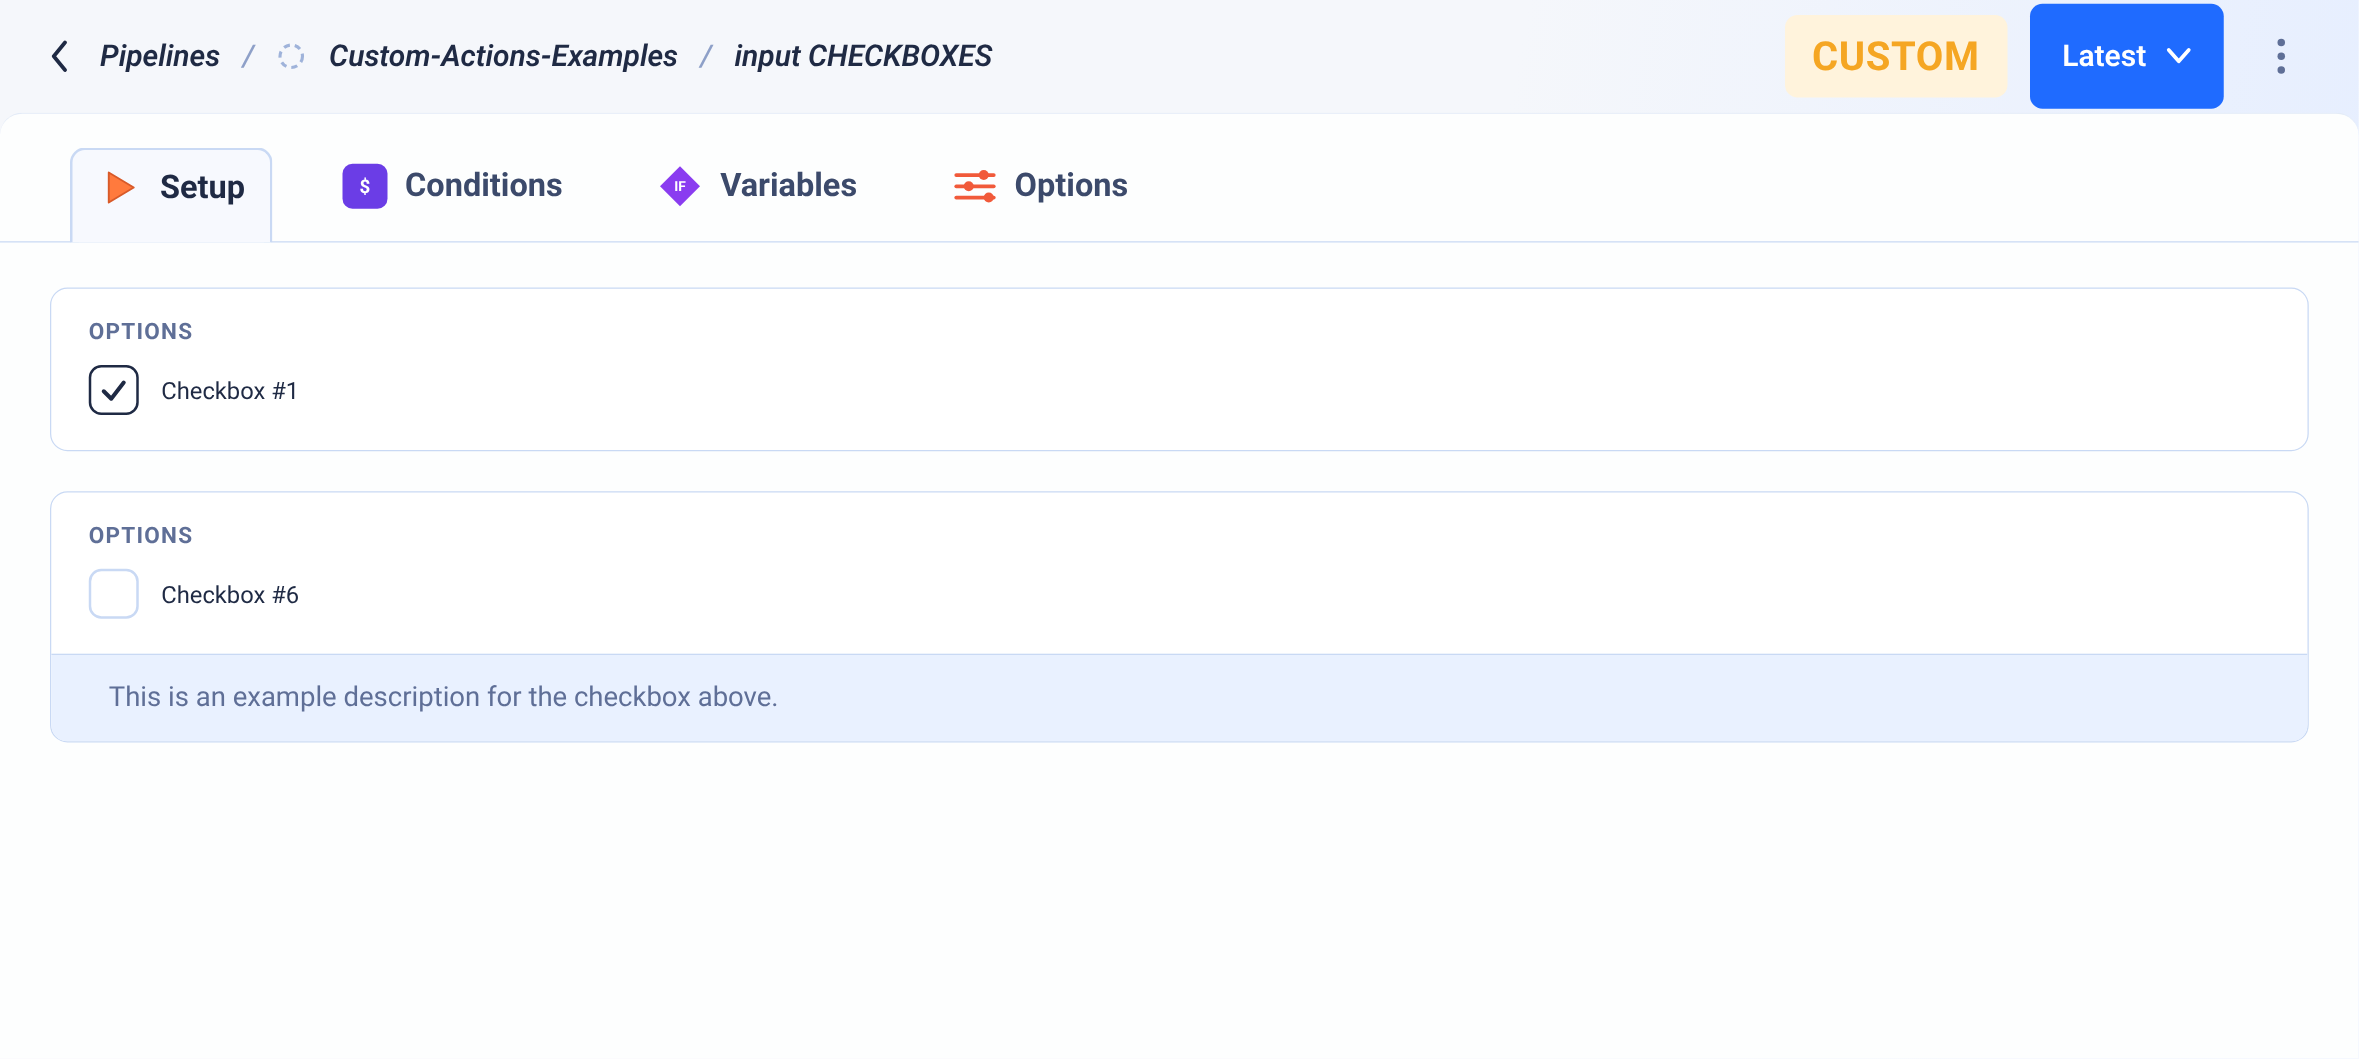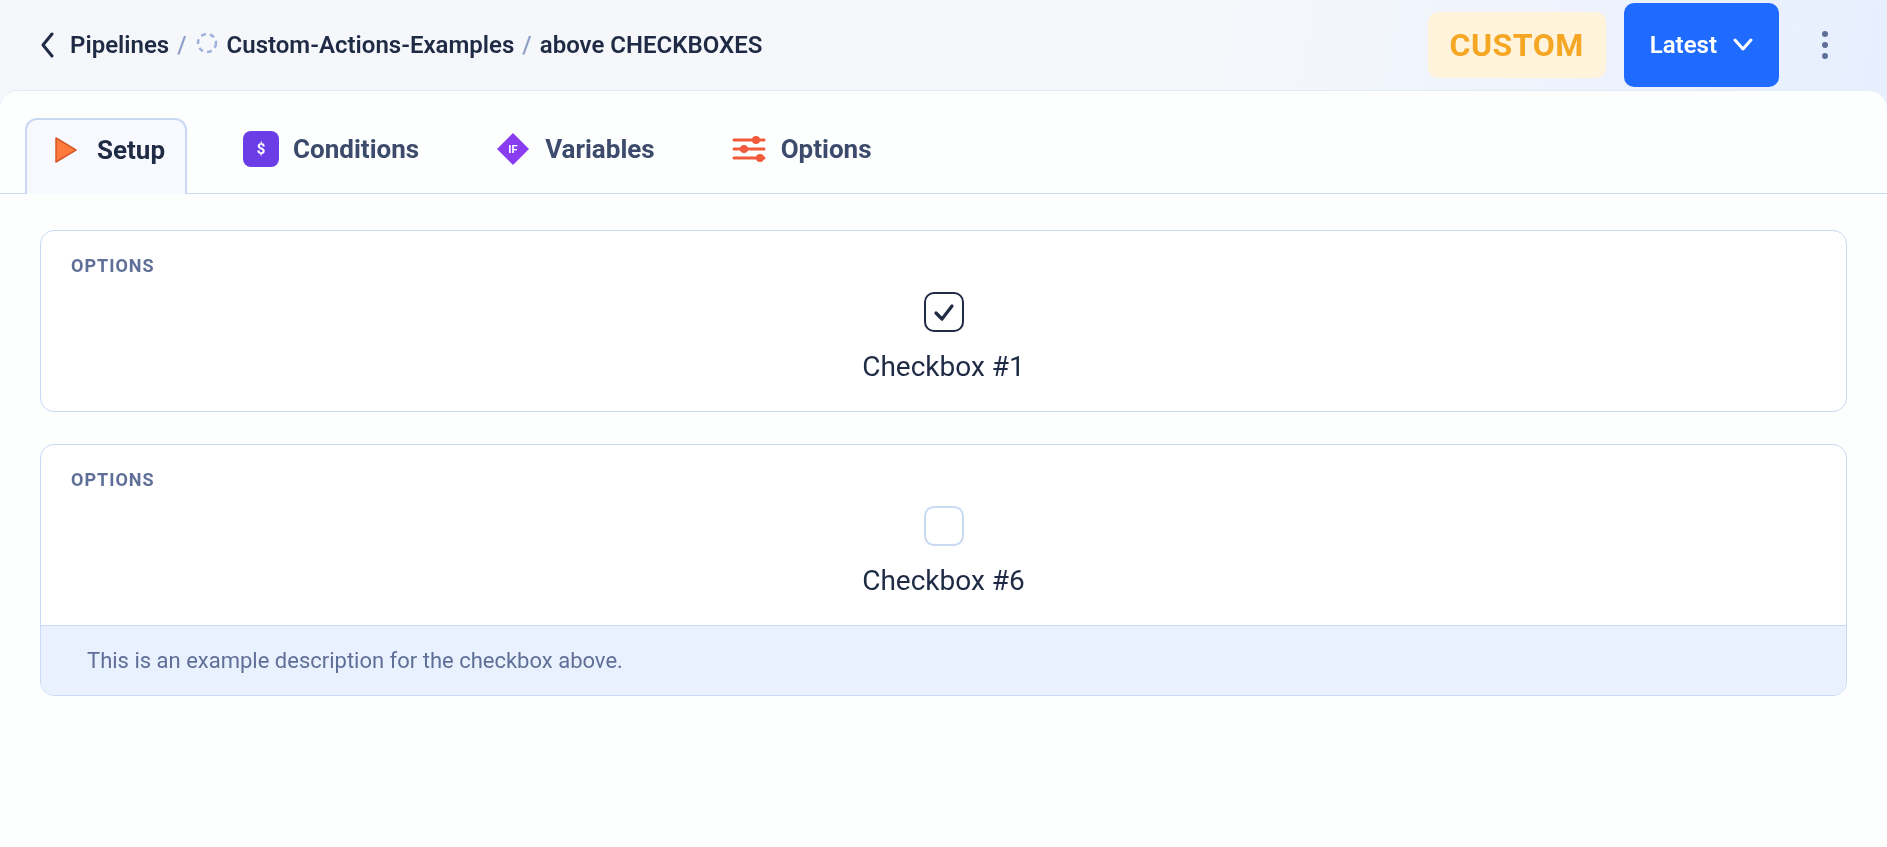--- a/index.html
+++ b/index.html
@@ -28,21 +28,21 @@
   }
 
   
   .topbar{
     display:flex;
     align-items:center;
     justify-content:space-between;
     height:90px;
     padding:0 34px;
   }
-  .bc{display:flex;gap:8px;font-size:24px;font-weight:600;color:var(--ink);}
+  .bc{display:flex;align-items:center;gap:18px;font-size:24px;font-weight:600;color:var(--ink);font-style:italic;}
   .bc .sep{color:#8ea0c8;font-weight:500;}
   .bc-link{color:var(--ink);text-decoration:none;}
   .bc-current{color:var(--ink);}
   .back-btn{width:28px;height:28px;display:flex;align-items:center;justify-content:center;cursor:pointer;}
   .ring-icon{width:24px;height:24px;display:inline-flex;align-items:center;justify-content:center;}
   .right-controls{display:flex;align-items:center;gap:18px;}
   .badge-custom{
     background:var(--orange-bg);
     color:var(--orange);
     font-weight:700;
@@ -63,21 +63,21 @@
   .sheet{
     background:#fdfefe;
     border-top:1px solid #e3ebf7;
     min-height:calc(100% - 90px);
     border-radius:18px 18px 0 0;
   }
 
   
   .tabs{
     display:flex;align-items:center;gap:36px;
-    padding:26px 40px 0 25px;
+    padding:26px 40px 0 56px;
     border-bottom:1px solid var(--line);
   }
   .tab{
     display:flex;align-items:center;gap:14px;
     padding:14px 20px 26px 20px;
     font-size:26px;font-weight:700;color:var(--ink-soft);
     cursor:pointer;border-radius:12px 12px 0 0;
   }
   .tab.active{
     border:2px solid var(--line);
@@ -92,21 +92,21 @@
   
   .panel-wrap{padding:36px 40px;display:flex;flex-direction:column;gap:32px;}
   .panel{
     border:1px solid var(--line);
     border-radius:14px;
     background:var(--panel);
     overflow:hidden;
   }
   .panel-inner{padding:24px 30px 28px 30px;}
   .panel-title{font-size:18px;font-weight:700;letter-spacing:1px;color:var(--muted);margin-bottom:16px;}
-  .cbx-row{display:flex;align-items:center;gap:18px;font-size:28px;color:var(--ink);flex-direction:column;}
+  .cbx-row{display:flex;align-items:center;gap:18px;font-size:19px;color:var(--ink);}
   .cbx{
     width:40px;height:40px;border-radius:10px;border:2px solid var(--ink);
     display:flex;align-items:center;justify-content:center;background:#fff;cursor:pointer;
   }
   .cbx.unchecked{border:2px solid var(--line);}
   .panel-desc{
     background:var(--blue-bg);
     border-top:1px solid var(--line);
     padding:22px 46px;
     font-size:22px;color:var(--muted);
@@ -124,21 +124,21 @@
     </span>
     <a class="bc-link">Pipelines</a>
     <span class="sep">/</span>
     <span class="ring-icon">
       <svg width="24" height="24" viewBox="0 0 24 24">
         <circle cx="12" cy="12" r="9" fill="none" stroke="#9fb3da" stroke-width="2.5" stroke-dasharray="5 4"></circle>
       </svg>
     </span>
     <a class="bc-link">Custom-Actions-Examples</a>
     <span class="sep">/</span>
-    <span class="bc-current">above CHECKBOXES</span>
+    <span class="bc-current">input CHECKBOXES</span>
   </div>
 
   <div class="right-controls">
     <div class="badge-custom">CUSTOM</div>
     <div class="btn-latest">
       <span>Latest</span>
       <svg width="20" height="14" viewBox="0 0 20 14">
         <path d="M2 2 L10 11 L18 2" stroke="#ffffff" stroke-width="3" fill="none" stroke-linecap="round" stroke-linejoin="round"></path>
       </svg>
     </div>

